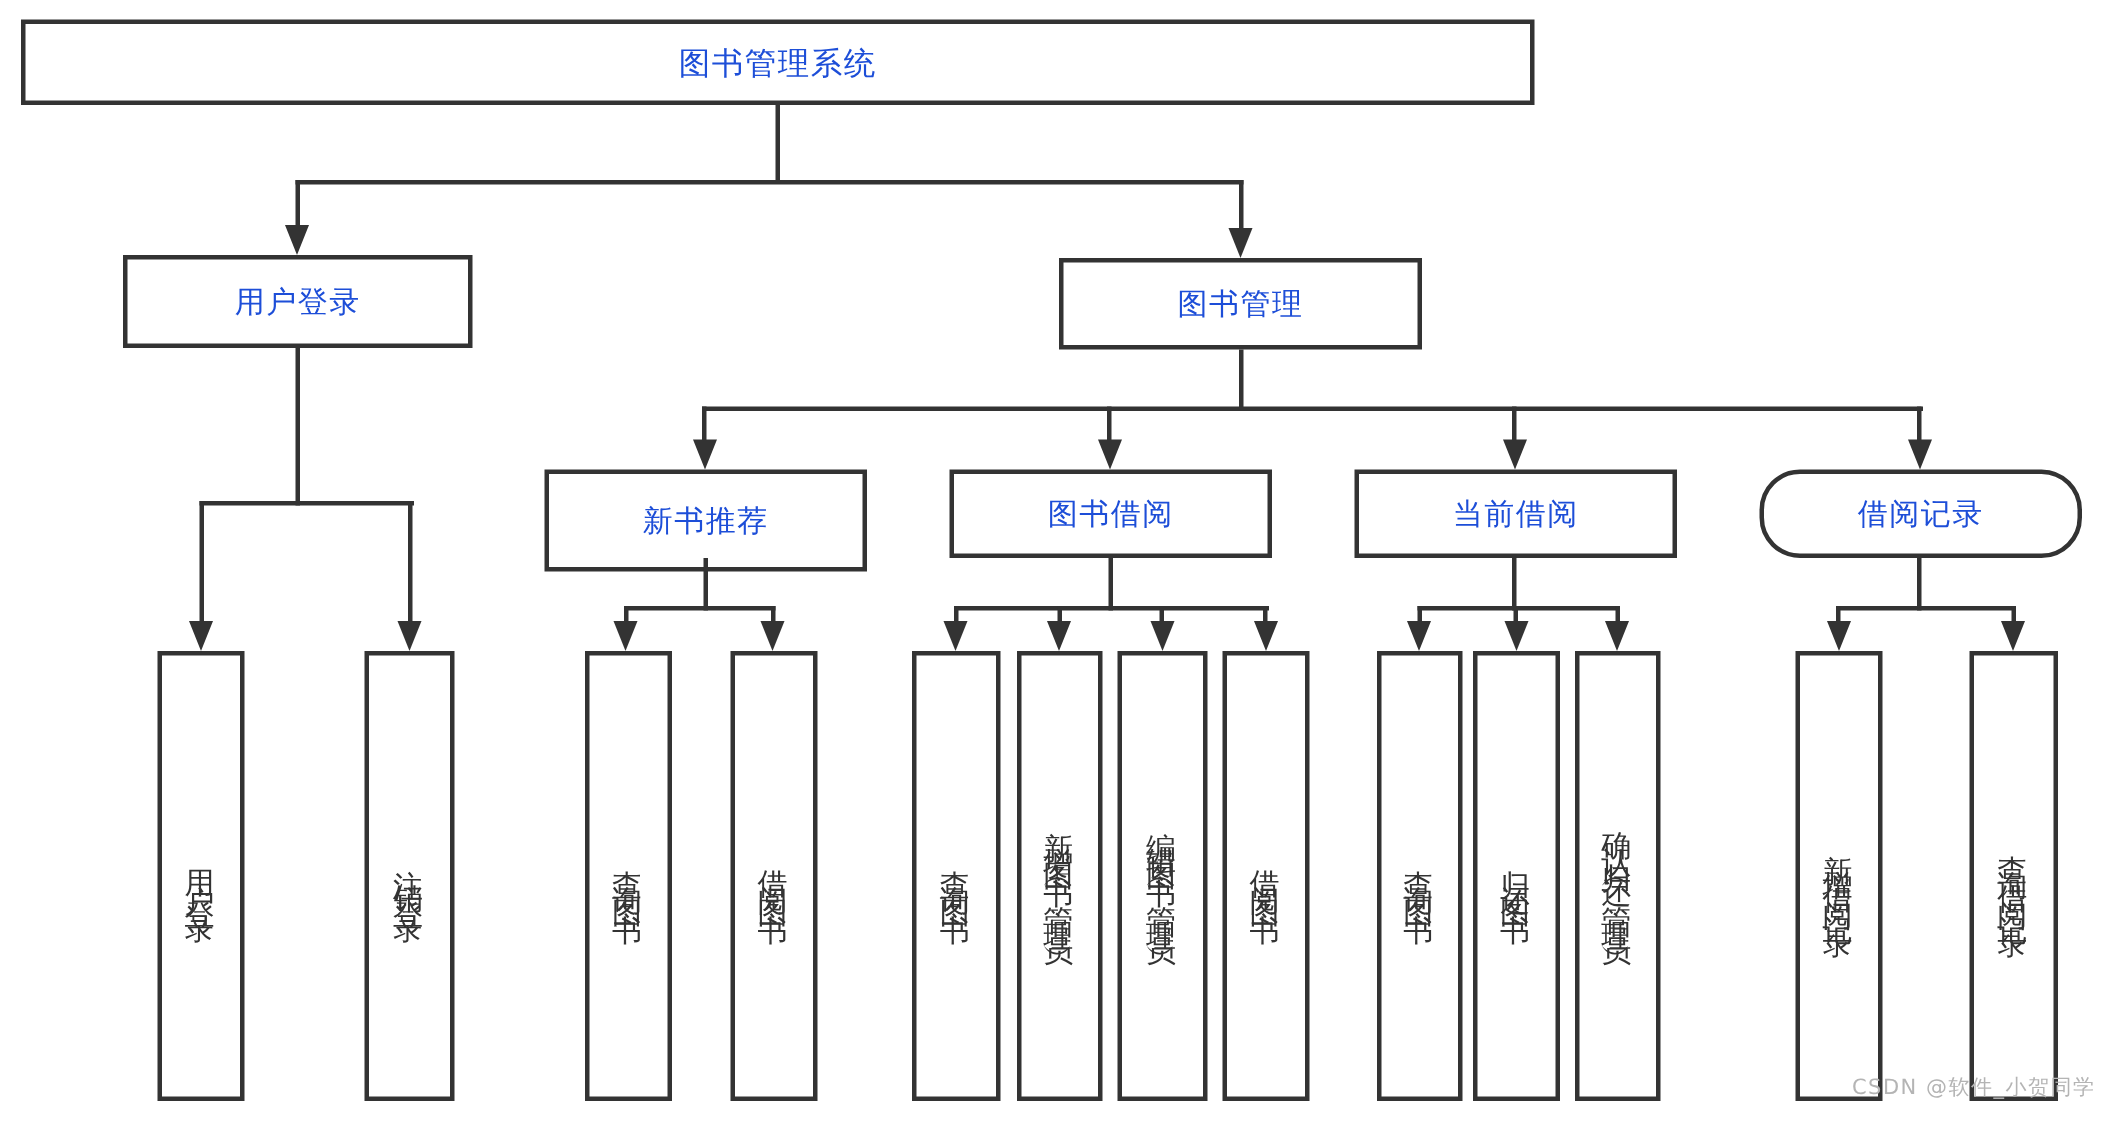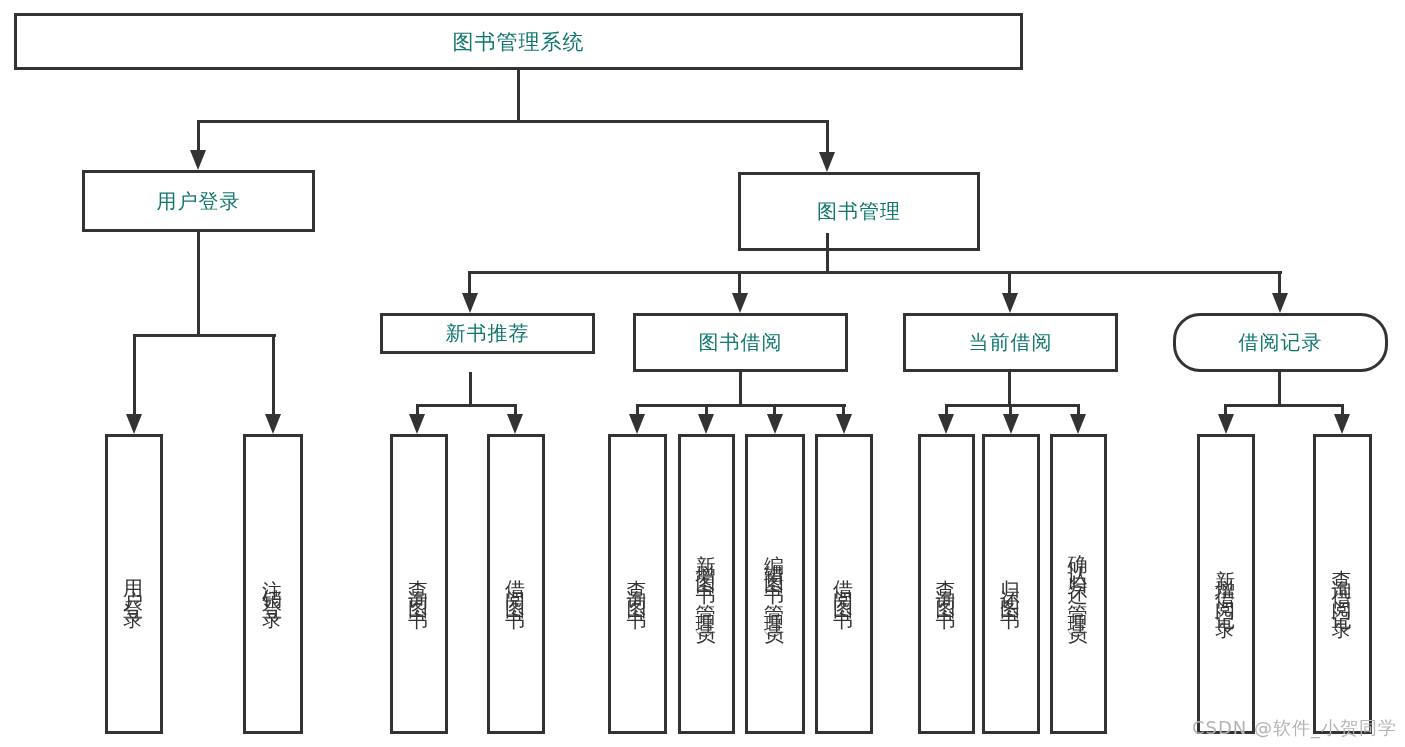--- a/index.html
+++ b/index.html
@@ -16,21 +16,21 @@
     overflow: hidden;
   }
   .box {
     position: absolute;
     box-sizing: border-box;
     border: 3px solid #333333;
     background: #ffffff;
     display: flex;
     align-items: center;
     justify-content: center;
-    color: #0f766e;
+    color: #1d4ed8;
     font-size: 20px;
     letter-spacing: 1px;
   }
   .box .label { white-space: nowrap; }
   .root-box { font-size: 21px; }
   .vbox {
     position: absolute;
     box-sizing: border-box;
     border: 3px solid #333333;
     background: #ffffff;
@@ -53,21 +53,21 @@
     width: 0;
     height: 0;
     border-left: 8px solid transparent;
     border-right: 8px solid transparent;
     border-top: 20px solid #333333;
   }
   .watermark {
     position: absolute;
     top: 716px;
     right: 8px;
-    font-size: 18px;
+    font-size: 14px;
     color: #b4b4b4;
     letter-spacing: 1px;
     white-space: nowrap;
   }
 </style>
 </head>
 <body>
 
 <div class="canvas">
 
@@ -78,21 +78,21 @@
   <div class="line" style="left:517px;top:70px;width:3px;height:52px;"></div>
   <div class="line" style="left:197px;top:120px;width:632px;height:3px;"></div>
   <div class="line" style="left:197px;top:120px;width:3px;height:32px;"></div>
   <div class="arrow" style="left:190px;top:150px;"></div>
   <div class="line" style="left:826px;top:120px;width:3px;height:32px;"></div>
   <div class="arrow" style="left:819px;top:152px;"></div>
 
   <div class="box" style="left:82px;top:170px;width:233px;height:62px;">
     <span class="label">用户登录</span>
   </div>
-  <div class="box" style="left:738px;top:172px;width:242px;height:79px;justify-content:center;">
+  <div class="box" style="left:706px;top:172px;width:242px;height:61px;justify-content:center;">
     <span class="label">图书管理</span>
   </div>
 
   <div class="line" style="left:197px;top:232px;width:3px;height:105px;"></div>
   <div class="line" style="left:133px;top:334px;width:143px;height:3px;"></div>
   <div class="line" style="left:133px;top:334px;width:3px;height:82px;"></div>
   <div class="arrow" style="left:126px;top:414px;"></div>
   <div class="line" style="left:272px;top:334px;width:3px;height:82px;"></div>
   <div class="arrow" style="left:265px;top:414px;"></div>
 
@@ -100,21 +100,21 @@
   <div class="line" style="left:468px;top:271px;width:814px;height:3px;"></div>
   <div class="line" style="left:468px;top:271px;width:3px;height:24px;"></div>
   <div class="arrow" style="left:462px;top:293px;"></div>
   <div class="line" style="left:738px;top:271px;width:3px;height:24px;"></div>
   <div class="arrow" style="left:732px;top:293px;"></div>
   <div class="line" style="left:1008px;top:271px;width:3px;height:24px;"></div>
   <div class="arrow" style="left:1002px;top:293px;"></div>
   <div class="line" style="left:1278px;top:271px;width:3px;height:24px;"></div>
   <div class="arrow" style="left:1272px;top:293px;"></div>
 
-  <div class="box" style="left:380px;top:313px;width:215px;height:41px;align-items:center;">
+  <div class="box" style="left:363px;top:313px;width:215px;height:68px;align-items:center;">
     <span class="label">新书推荐</span>
   </div>
   <div class="box" style="left:903px;top:313px;width:215px;height:59px;">
     <span class="label">当前借阅</span>
   </div>
   <div class="box" style="left:633px;top:313px;width:215px;height:59px;">
     <span class="label">图书借阅</span>
   </div>
   <div class="box" style="left:1173px;top:313px;width:215px;height:59px;border-radius:27px;">
     <span class="label">借阅记录</span>

